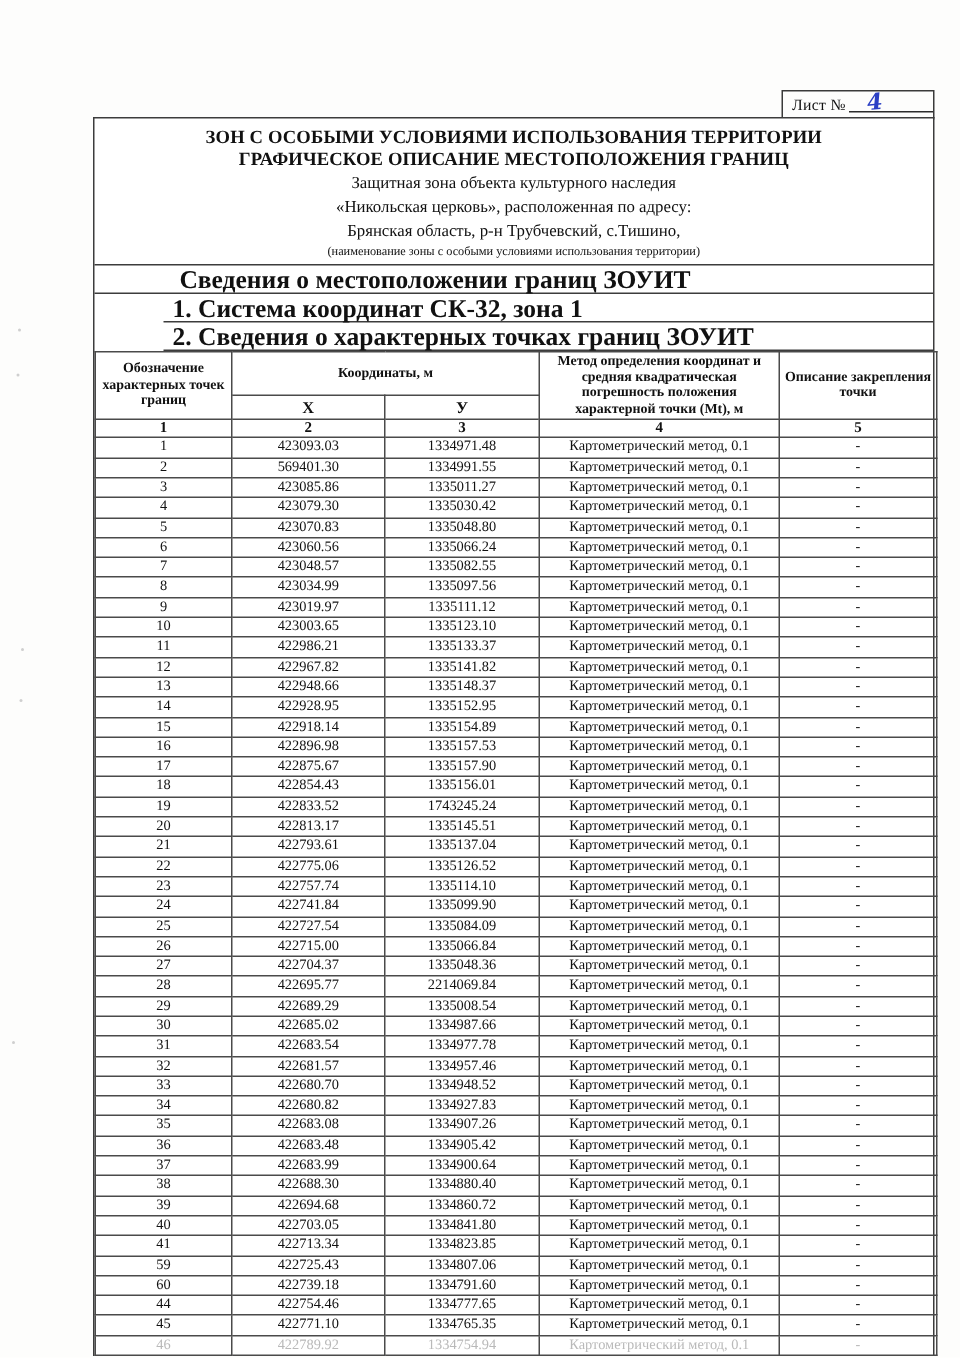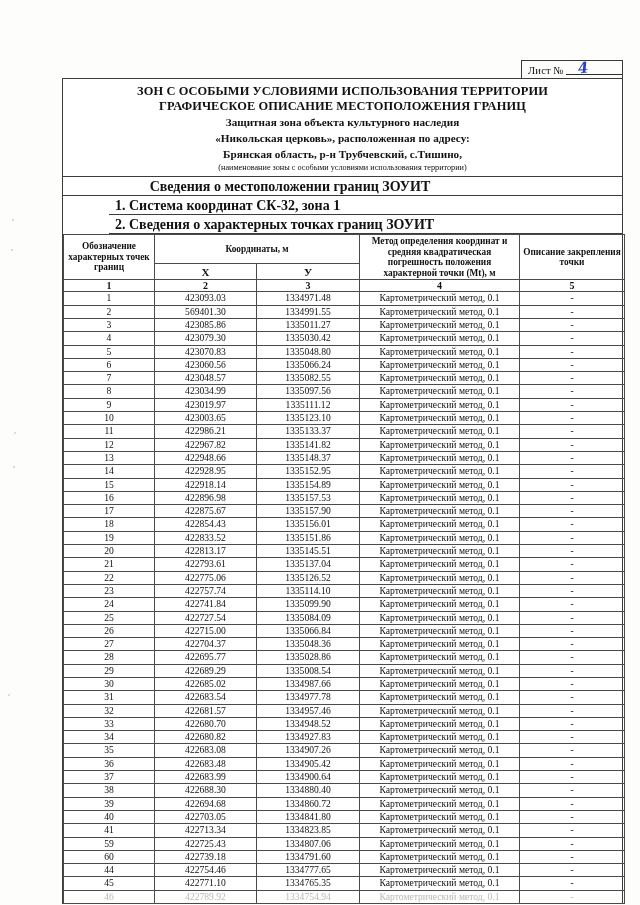--- a/index.html
+++ b/index.html
@@ -88,38 +88,38 @@
     text-align: center;
     border-bottom: 1px solid #3c3c3c;
   }
   .t-main {
     font-weight: 700;
     font-size: 12.4px;
     line-height: 14.5px;
     letter-spacing: .1px;
   }
   .t-sub {
-    font-weight: 700;
+    font-weight: 400;
     font-size: 11.2px;
     line-height: 14px;
     margin-top: 2px;
   }
   .t-note {
     font-size: 8.2px;
     line-height: 11px;
     margin-top: 1px;
   }
 
   
   .section-row {
     border-bottom: 1px solid #3c3c3c;
     height: 19px;
     line-height: 19px;
     font-weight: 700;
-    font-size: 14px;
+    font-size: 17px;
     box-sizing: border-box;
   }
   .section-row.center {
     text-align: center;
     padding-right: 105px;
   }
   .section-row.left {
     text-align: left;
     padding-left: 6px;
     margin-left: 46px;
@@ -352,21 +352,21 @@
           <tr>
             <td>18</td>
             <td>422854.43</td>
             <td>1335156.01</td>
             <td class="method">Картометрический метод, 0.1</td>
             <td class="dash">-</td>
           </tr>
           <tr>
             <td>19</td>
             <td>422833.52</td>
-            <td>1335151.86</td>
+            <td>1743245.24</td>
             <td class="method">Картометрический метод, 0.1</td>
             <td class="dash">-</td>
           </tr>
           <tr>
             <td>20</td>
             <td>422813.17</td>
             <td>1335145.51</td>
             <td class="method">Картометрический метод, 0.1</td>
             <td class="dash">-</td>
           </tr>
@@ -415,21 +415,21 @@
           <tr>
             <td>27</td>
             <td>422704.37</td>
             <td>1335048.36</td>
             <td class="method">Картометрический метод, 0.1</td>
             <td class="dash">-</td>
           </tr>
           <tr>
             <td>28</td>
             <td>422695.77</td>
-            <td>1335028.86</td>
+            <td>2214069.84</td>
             <td class="method">Картометрический метод, 0.1</td>
             <td class="dash">-</td>
           </tr>
           <tr>
             <td>29</td>
             <td>422689.29</td>
             <td>1335008.54</td>
             <td class="method">Картометрический метод, 0.1</td>
             <td class="dash">-</td>
           </tr>

